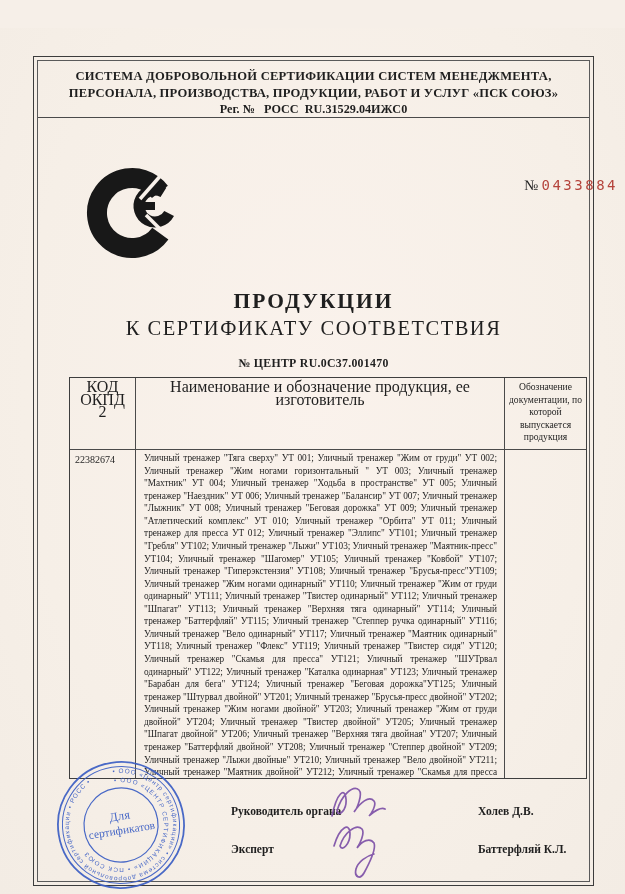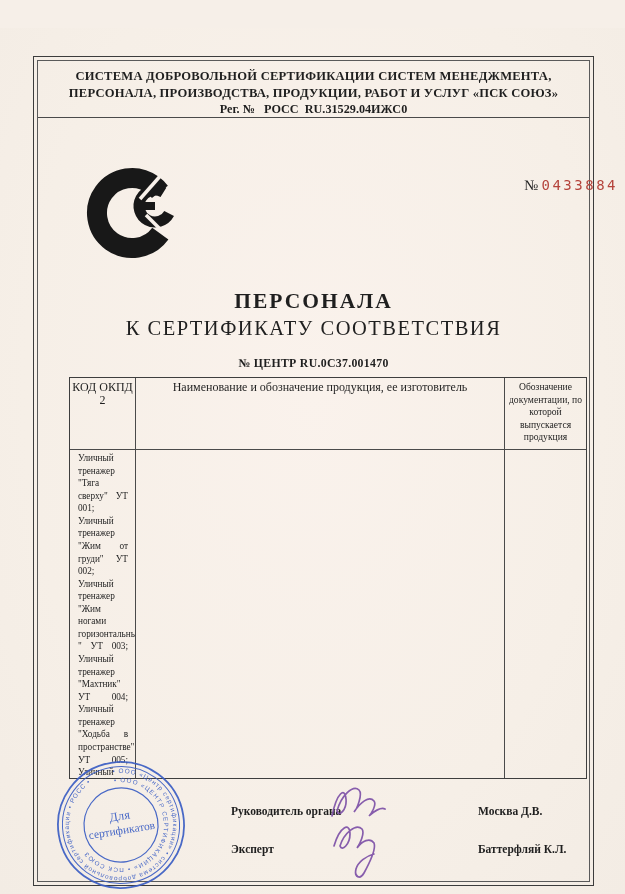--- a/index.html
+++ b/index.html
@@ -48,21 +48,21 @@
   .cert-no{position:absolute;left:0;right:0;top:295px;text-align:center;font-size:11.8px;font-weight:bold;letter-spacing:.3px;}
   .prod-table{
     position:absolute;left:68px;top:344px;width:518px;height:402px;
     border:1.2px solid #3e3e3e;box-sizing:border-box;
     display:grid;
     grid-template-columns:66px 369px 1fr;
     grid-template-rows:72px 1fr;
   }
   .cell{border-right:1px solid #4a4a4a;box-sizing:border-box;overflow:hidden;}
   .cell:nth-child(3n){border-right:none;}
-  .hdr{border-bottom:1px solid #4a4a4a;text-align:center;font-size:12px;line-height:12.5px;padding-top:3px;}
+  .hdr{border-bottom:1px solid #4a4a4a;text-align:center;font-size:16px;line-height:12.5px;padding-top:3px;}
   .hdr.small{font-size:9.6px;}
   .code-cell{font-size:10px;padding:4px 2px 0 5px;}
   .products-cell{
     font-size:9.3px;line-height:12.57px;letter-spacing:-.05px;
     text-align:justify;padding:2px 7px 0 8px;color:#262626;
   }
   .docs-cell{font-size:9.5px;}
   .sig-block{position:absolute;left:0;right:0;top:0;}
   .sig-role{position:absolute;left:193px;font-weight:bold;font-size:11.5px;}
   .sig-name{position:absolute;left:440px;font-weight:bold;font-size:11.5px;}
@@ -93,39 +93,40 @@
           <circle cx="73" cy="49" r="16" fill="none" stroke="#181818" stroke-width="11" stroke-dasharray="76 25" transform="rotate(28 73 49)"></circle>
           <rect x="60" y="45" width="13" height="8" fill="#181818"></rect>
           <line x1="80" y1="17" x2="58" y2="42" stroke="#f8f1ea" stroke-width="3.5"></line>
           <line x1="84" y1="78" x2="64" y2="58" stroke="#f8f1ea" stroke-width="3.5"></line>
         </svg>
       </div>
 
       <div class="form-no"><span>№ </span><span class="digits">0433884</span></div>
 
       <div class="doc-title">
-        <div class="t1">ПЕРСОНАЛА</div>
+        <div class="t1">ПРОДУКЦИИ</div>
         <div class="t2">К СЕРТИФИКАТУ СООТВЕТСТВИЯ</div>
       </div>
       <div class="cert-no">№ ЦЕНТР RU.0C37.001470</div>
 
       <div class="prod-table" style="left:31px;top:316px;">
         <div class="cell hdr">
           <div>КОД ОКПД</div>
           <div>2</div>
         </div>
         <div class="cell hdr">Наименование и обозначение продукция, ее изготовитель</div>
         <div class="cell hdr small">Обозначение документации, по которой выпускается продукция</div>
+        <div class="cell code-cell">22382674</div>
         <div class="cell products-cell">Уличный тренажер "Тяга сверху" УТ 001; Уличный тренажер "Жим от груди" УТ 002; Уличный тренажер "Жим ногами горизонтальный " УТ 003; Уличный тренажер "Махтник" УТ 004; Уличный тренажер "Ходьба в пространстве" УТ 005; Уличный тренажер "Наездник" УТ 006; Уличный тренажер "Балансир" УТ 007; Уличный тренажер "Лыжник" УТ 008; Уличный тренажер "Беговая дорожка" УТ 009; Уличный тренажер "Атлетический комплекс" УТ 010; Уличный тренажер "Орбита" УТ 011; Уличный тренажер для пресса УТ 012; Уличный тренажер "Эллипс" УТ101; Уличный тренажер "Гребля" УТ102; Уличный тренажер "Лыжи" УТ103; Уличный тренажер "Маятник-пресс" УТ104; Уличный тренажер "Шагомер" УТ105; Уличный тренажер "Ковбой" УТ107; Уличный тренажер "Гиперэкстензия" УТ108; Уличный тренажер "Брусья-пресс"УТ109; Уличный тренажер "Жим ногами одинарный" УТ110; Уличный тренажер "Жим от груди одинарный" УТ111; Уличный тренажер "Твистер одинарный" УТ112; Уличный тренажер "Шпагат" УТ113; Уличный тренажер "Верхняя тяга одинарный" УТ114; Уличный тренажер "Баттерфляй" УТ115; Уличный тренажер "Степпер ручка одинарный" УТ116; Уличный тренажер "Вело одинарный" УТ117; Уличный тренажер "Маятник одинарный" УТ118; Уличный тренажер "Флекс" УТ119; Уличный тренажер "Твистер сидя" УТ120; Уличный тренажер "Скамья для пресса" УТ121; Уличный тренажер "ШУТрвал одинарный" УТ122; Уличный тренажер "Каталка одинарная" УТ123; Уличный тренажер "Барабан для бега" УТ124; Уличный тренажер "Беговая дорожка"УТ125; Уличный тренажер "Штурвал двойной" УТ201; Уличный тренажер "Брусья-пресс двойной" УТ202; Уличный тренажер "Жим ногами двойной" УТ203; Уличный тренажер "Жим от груди двойной" УТ204; Уличный тренажер "Твистер двойной" УТ205; Уличный тренажер "Шпагат двойной" УТ206; Уличный тренажер "Верхняя тяга двойная" УТ207; Уличный тренажер "Баттерфляй двойной" УТ208; Уличный тренажер "Степпер двойной" УТ209; Уличный тренажер "Лыжи двойные" УТ210; Уличный тренажер "Вело двойной" УТ211; Уличный тренажер "Маятник двойной" УТ212; Уличный тренажер "Скамья для пресса двойная" УТ213; Уличный тренажер "Шагомер двойной" УТ214; Уличный тренажер "Каталка двойная" УТ215; Уличный тренажер "Твистер сидя двойной" УТ216; Уличный тренажер "Турник разнохватовый двойной" УТ217; Уличный тренажер "Штурвал Пресс Супер</div>
         <div class="cell docs-cell"></div>
       </div>
 
       <div class="sig-block">
         <div class="sig-role" style="top:744px;">Руководитель органа</div>
-        <div class="sig-name" style="top:744px;">Москва Д.В.</div>
+        <div class="sig-name" style="top:744px;">Холев Д.В.</div>
         <div class="sig-role" style="top:782px;">Эксперт</div>
         <div class="sig-name" style="top:782px;">Баттерфляй К.Л.</div>
       </div>
 
     </div>
   </div>
 
   <div class="sign-wrap">
     <svg width="95" height="100" viewBox="0 0 95 100">
       <g fill="none" stroke="#7b4ea6" stroke-width="1.7" stroke-linecap="round" opacity="0.9">

